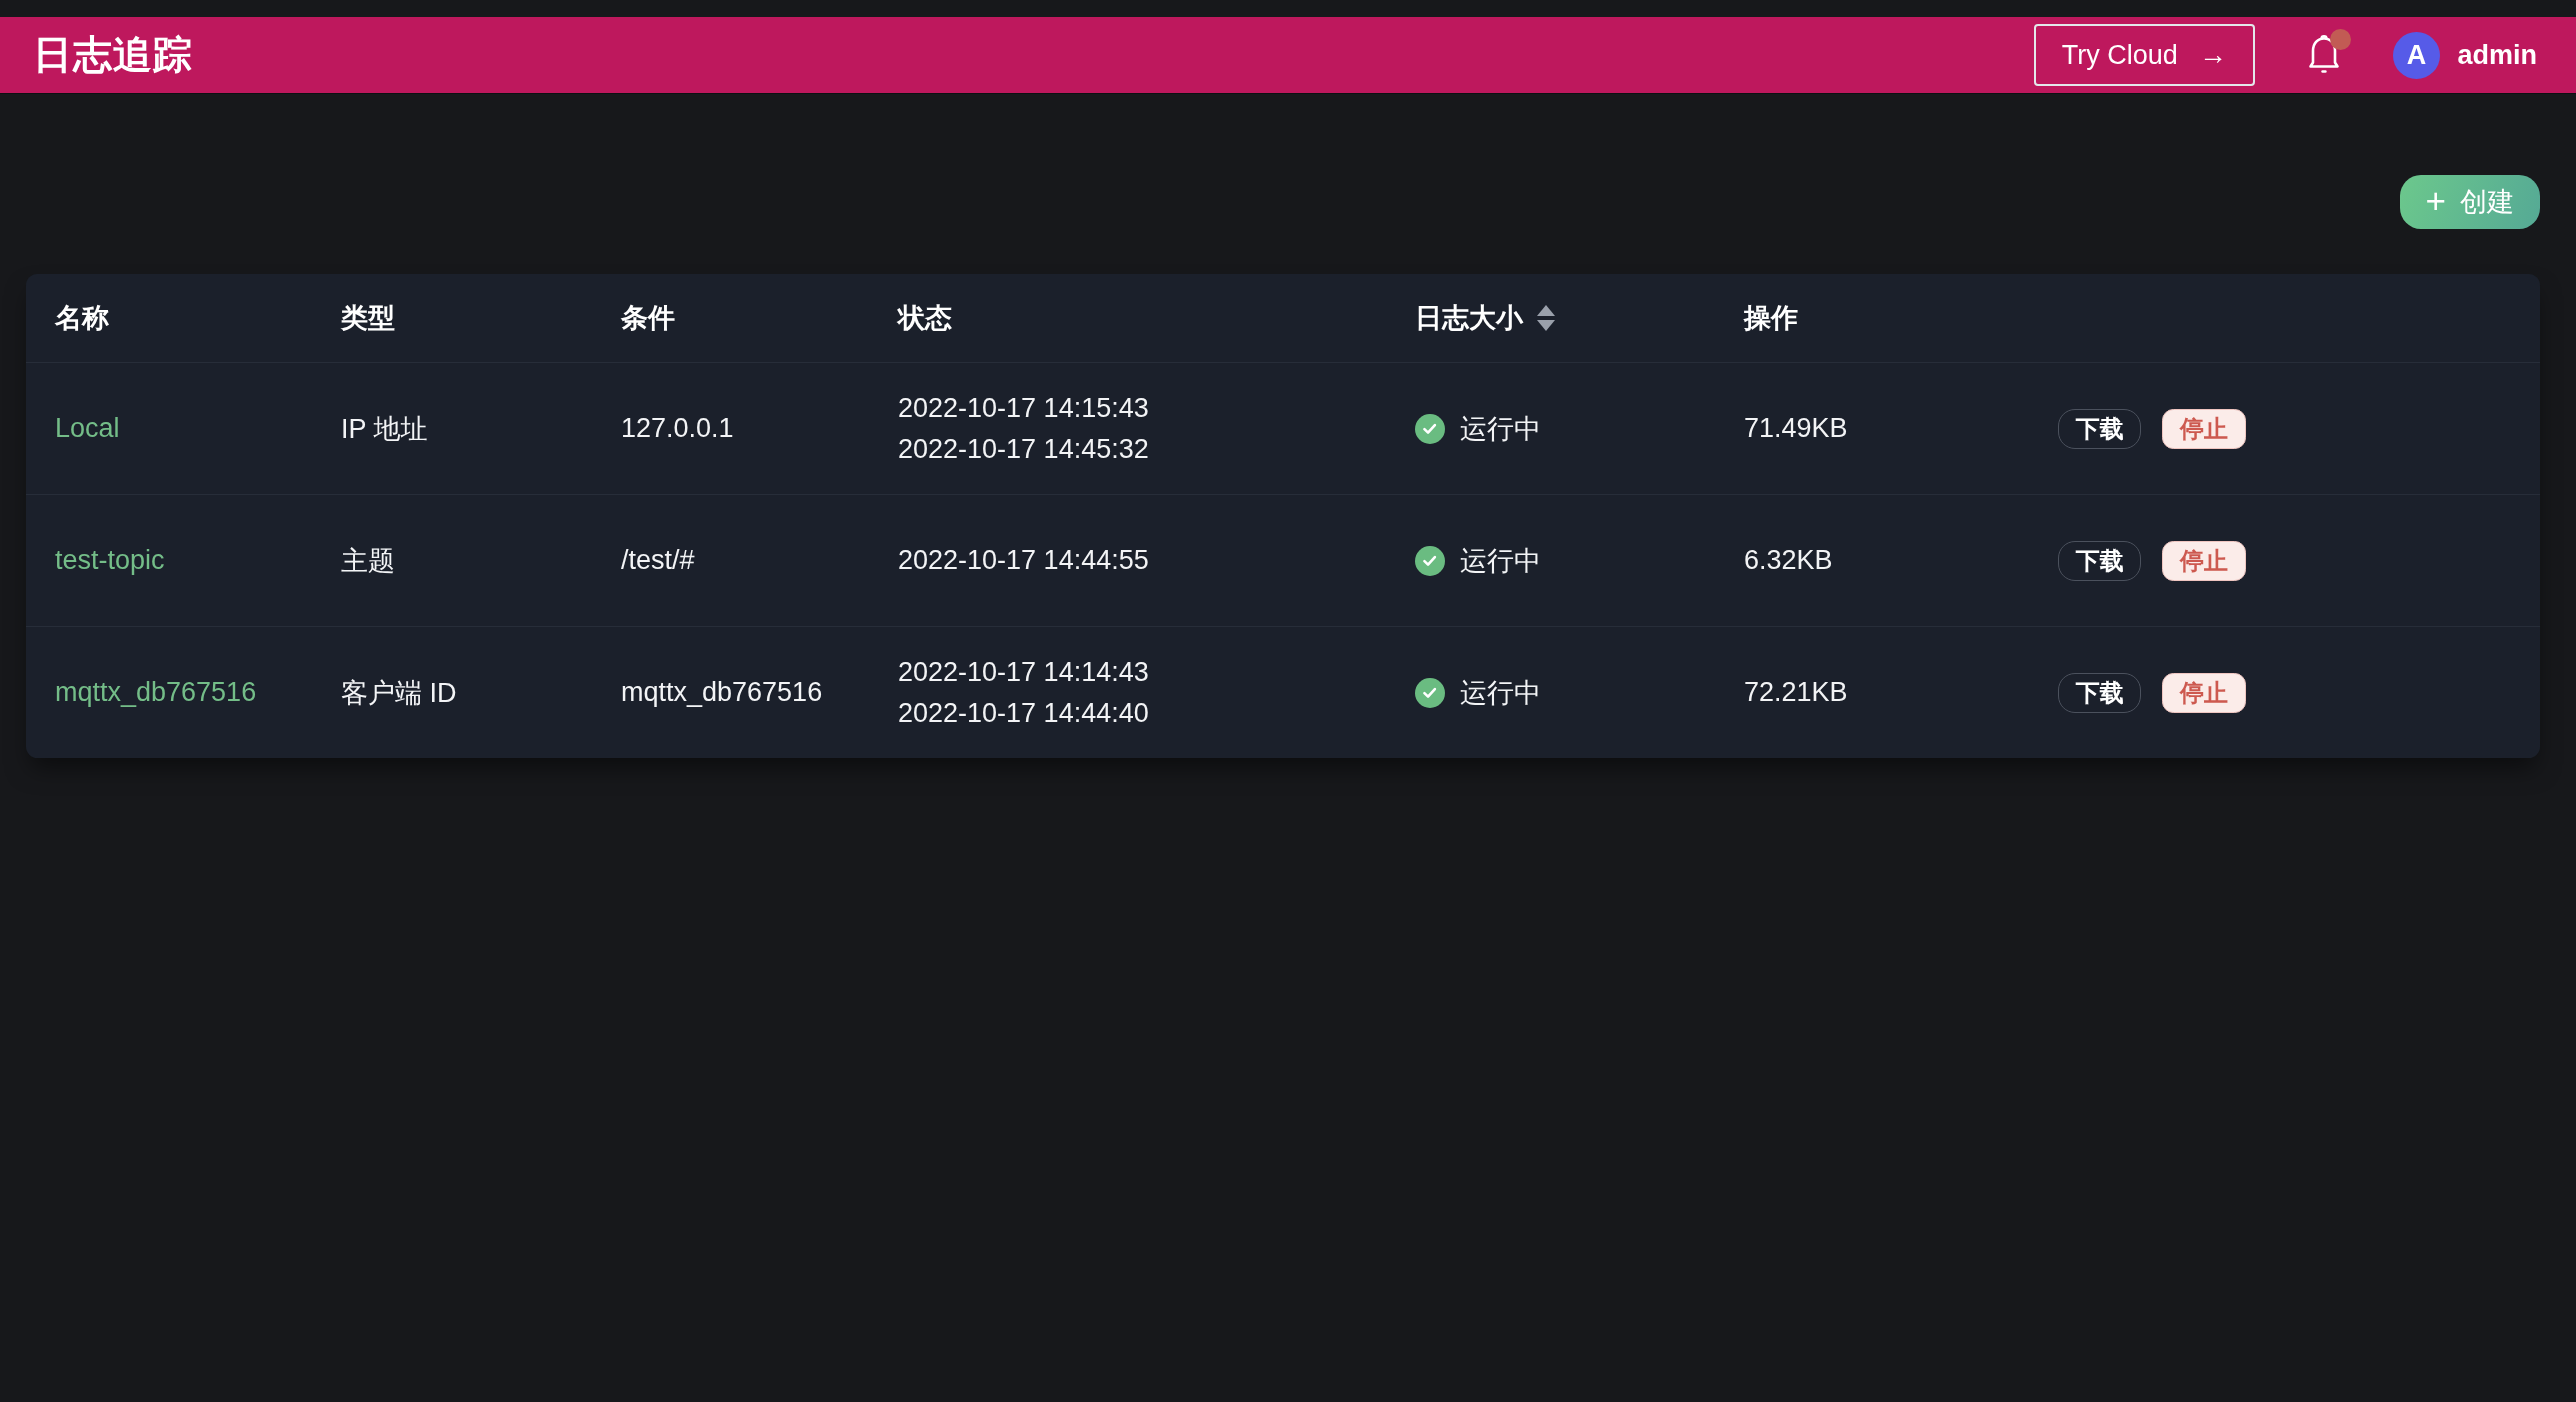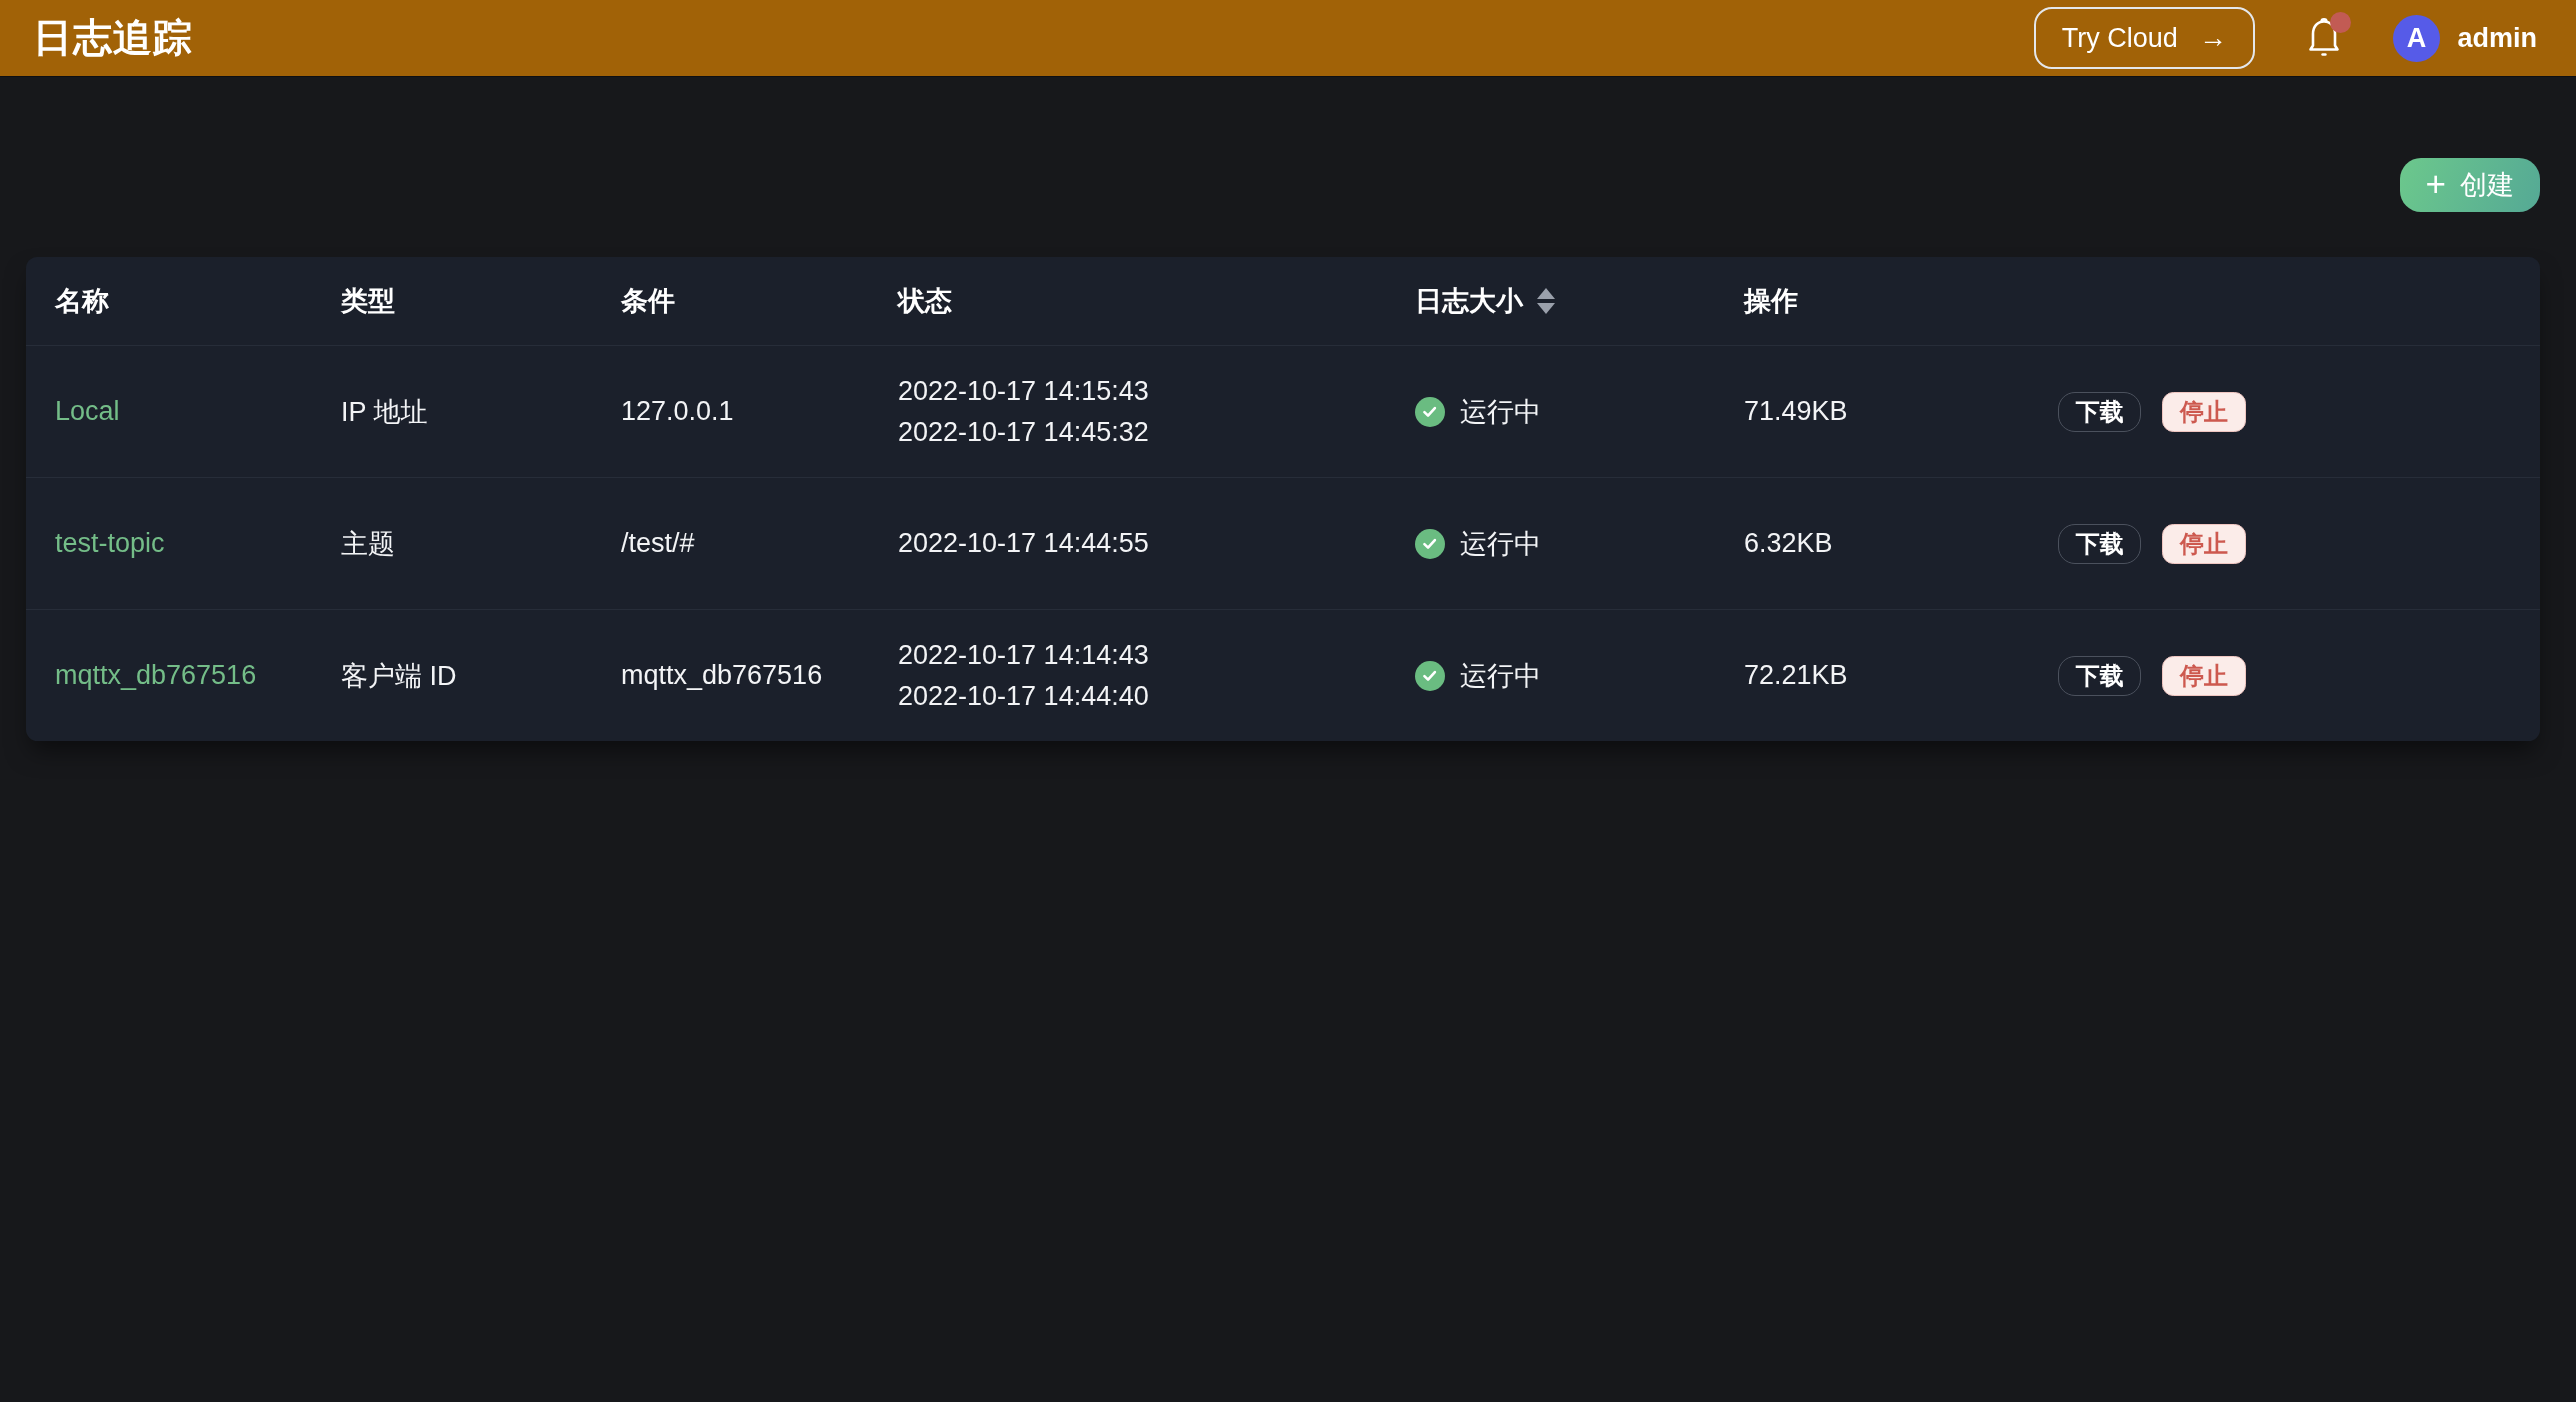--- a/index.html
+++ b/index.html
@@ -7,37 +7,38 @@
   body {
     background:#17181b;
     font-family:"Liberation Sans","DejaVu Sans",sans-serif;
     color:#eceef1;
     overflow:hidden;
   }
 
   
   .app-header {
     height:77px;
-    background:#a16207;
+    background:#be185d;
     display:flex;
     align-items:center;
     justify-content:space-between;
     padding:0 39px 0 33px;
     border-bottom:0.9px solid #0e0f12;
+    margin-top:17px;
   }
   .page-title {
     font-size:39px;
     font-weight:700;
     color:#ffffff;
     letter-spacing:0.9px;
   }
   .header-right { display:flex; align-items:center; gap:47px; }
   .try-cloud-btn {
     display:inline-flex; align-items:center; gap:21px;
-    border:2.2px solid #e4e7eb; border-radius:18px;
+    border:2.2px solid #e4e7eb; border-radius:4px;
     background:transparent; color:#ffffff;
     font-size:27px; font-family:inherit;
     padding:15px 26px; cursor:pointer; line-height:1;
   }
   .try-cloud-arrow { font-size:28px; line-height:1; }
   .bell-wrap { position:relative; width:44px; height:46px; cursor:pointer; }
   .bell-wrap svg { display:block; }
   .notif-dot {
     position:absolute; top:-3.5px; right:-5.3px;
     width:21px; height:21px; border-radius:50%;

